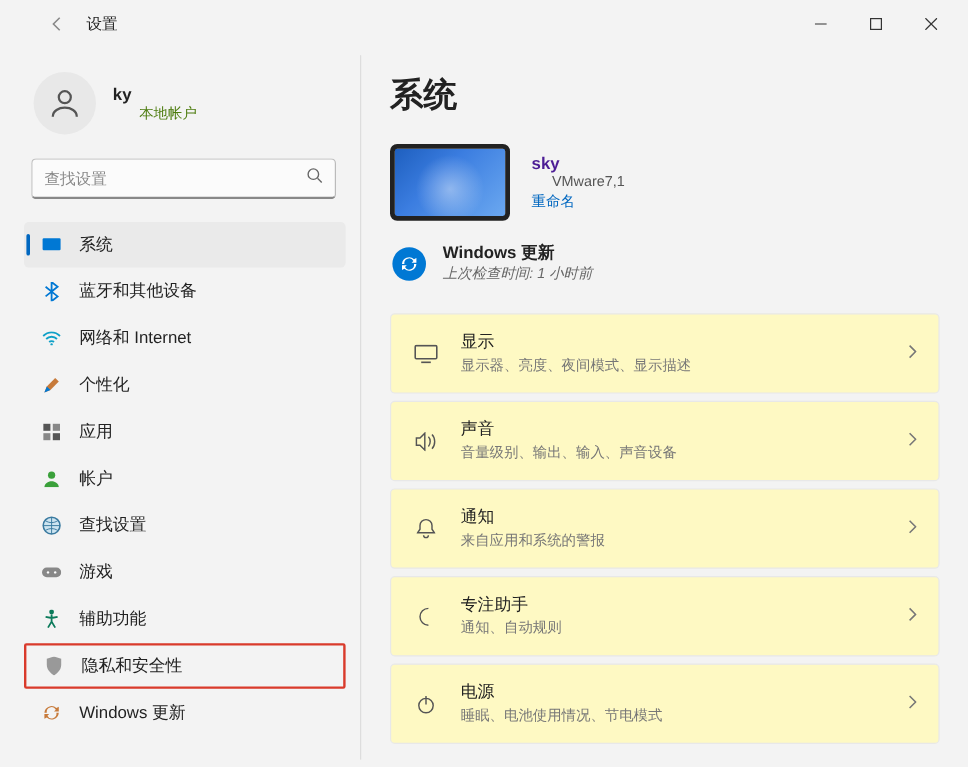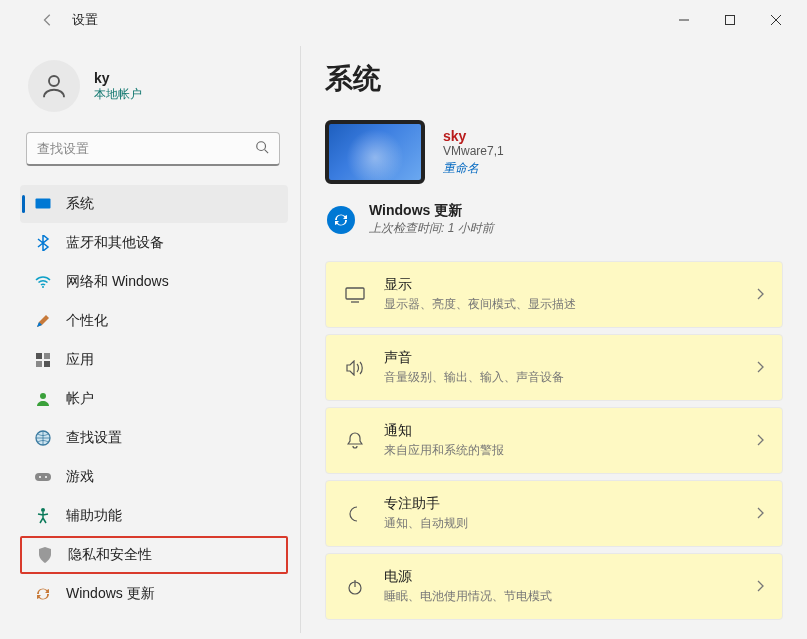--- a/index.html
+++ b/index.html
@@ -10,21 +10,21 @@
 .title { font-size: 13px; color: #222; margin-left: 8px; }
 .win-controls { margin-left: auto; display: flex; }
 .win-btn { width: 46px; height: 32px; display: flex; align-items: center; justify-content: center; color: #333; }
 
 .body-wrap { display: flex; height: calc(100% - 40px); }
 
 .sidebar { width: 300px; padding: 8px 0 0 20px; display: flex; flex-direction: column; }
 .user-row { display: flex; align-items: center; padding: 12px 0 16px 8px; gap: 14px; }
 .avatar { width: 52px; height: 52px; border-radius: 50%; background: #e8e8e8; display: flex; align-items: center; justify-content: center; color: #555; }
 .user-name { font-size: 14px; font-weight: 600; color: #222; }
-.user-sub { font-size: 12px; color: #0f766e; }
+.user-sub { font-size: 12px; color: #4d7c0f; margin-left: 22px; }
 
 .search-box { margin: 4px 20px 18px 6px; height: 34px; border: 1px solid #bbb; border-bottom: 2px solid #888; border-radius: 4px; background: #fbfbfb; display: flex; align-items: center; padding: 0 10px; gap: 33px; }
 .search-box input { flex: 1; border: none; background: transparent; outline: none; font-size: 13px; color: #333; }
 .search-box input::placeholder { color: #888; }
 .search-icon { color: #666; }
 
 .nav { flex: 1; overflow-y: auto; padding-right: 6px; }
 .nav-item { display: flex; align-items: center; gap: 14px; height: 38px; padding: 0 10px 0 14px; border-radius: 4px; margin: 1px 6px 1px 0; font-size: 14px; color: #222; cursor: pointer; position: relative; }
 .nav-item.active { background: #eaeaea; }
 .nav-item.active::before { content: ""; position: absolute; left: 2px; top: 10px; bottom: 10px; width: 3px; background: #0067c0; border-radius: 2px; }
@@ -32,23 +32,23 @@
 .nav-icon { width: 18px; height: 18px; display: flex; align-items: center; justify-content: center; }
 
 .divider { width: 1px; background: #ddd; margin: 6px 0; }
 
 .main { flex: 1; padding: 20px 24px 0 24px; overflow-y: auto; }
 .page-title { font-size: 28px; font-weight: 600; color: #222; margin-bottom: 22px; }
 
 .device-row { display: flex; align-items: center; gap: 18px; margin-bottom: 18px; }
 .device-thumb { width: 100px; height: 64px; border-radius: 6px; background: linear-gradient(135deg, #1e5fbf 0%, #3b7de0 40%, #6ba8f0 100%); border: 4px solid #222; position: relative; overflow: hidden; }
 .device-thumb::after { content: ""; position: absolute; inset: 0; background: radial-gradient(circle at 50% 60%, rgba(255,255,255,0.4) 0%, transparent 50%); }
-.device-name { font-size: 14px; font-weight: 600; color: #b91c1c; }
-.device-model { font-size: 12px; color: #555; }
-.rename-link { font-size: 12px; color: #0067c0; cursor: pointer; margin-top: 2px; display: inline-block; font-style: italic; }
+.device-name { font-size: 14px; font-weight: 600; color: #4c1d95; }
+.device-model { font-size: 12px; color: #555; margin-left: 17px; }
+.rename-link { font-size: 12px; color: #0067c0; cursor: pointer; margin-top: 2px; display: inline-block; }
 
 .update-row { display: flex; align-items: center; gap: 14px; margin-bottom: 24px; padding-left: 2px; }
 .update-icon { width: 28px; height: 28px; border-radius: 50%; background: #0078d4; display: flex; align-items: center; justify-content: center; color: #fff; }
 .update-title { font-size: 14px; font-weight: 600; color: #222; }
 .update-sub { font-size: 12px; color: #666; font-style: italic; }
 
 .card { background: #fef9c3; border: 1px solid #e8e8e8; border-radius: 4px; margin-bottom: 6px; padding: 14px 18px; display: flex; align-items: center; gap: 18px; cursor: pointer; }
 .card-icon { width: 22px; color: #555; display: flex; align-items: center; justify-content: center; }
 .card-body { flex: 1; }
 .card-title { font-size: 14px; color: #222; }
@@ -127,21 +127,21 @@
           </span>
         <span>蓝牙和其他设备</span>
       </div>
       <div class="nav-item">
         <span class="nav-icon">
             <svg width="16" height="12" viewBox="0 0 16 12">
               <path d="M1 4c4-4 10-4 14 0M3.5 6.5c2.5-2.5 6.5-2.5 9 0M6 9c1-1 3-1 4 0" stroke="#0ea0c7" stroke-width="1.5" fill="none"></path>
               <circle cx="8" cy="11" r="1" fill="#0ea0c7"></circle>
             </svg>
           </span>
-        <span>网络和 Windows</span>
+        <span>网络和 Internet</span>
       </div>
       <div class="nav-item">
         <span class="nav-icon">
             <svg width="16" height="16" viewBox="0 0 16 16">
               <path d="M2 14l2-5 7-7 3 3-7 7-5 2z" fill="#c77a3a"></path>
               <path d="M2 14l2-5 3 3-5 2z" fill="#0078d4"></path>
             </svg>
           </span>
         <span>个性化</span>
       </div>

